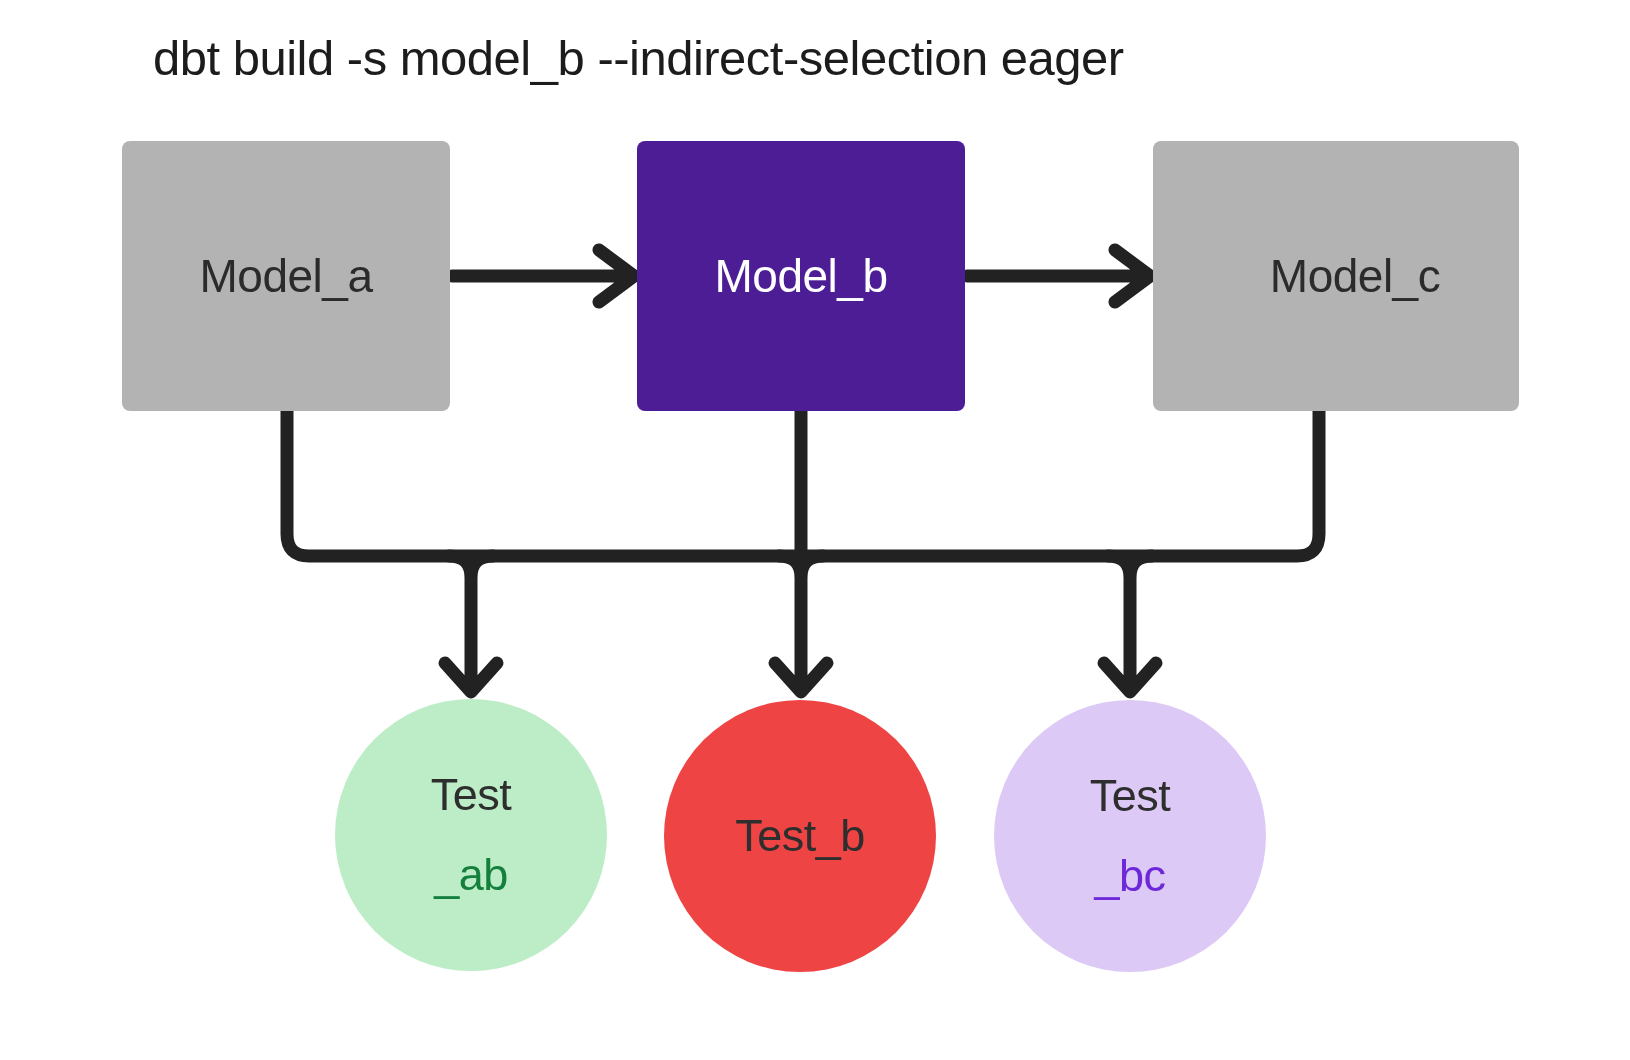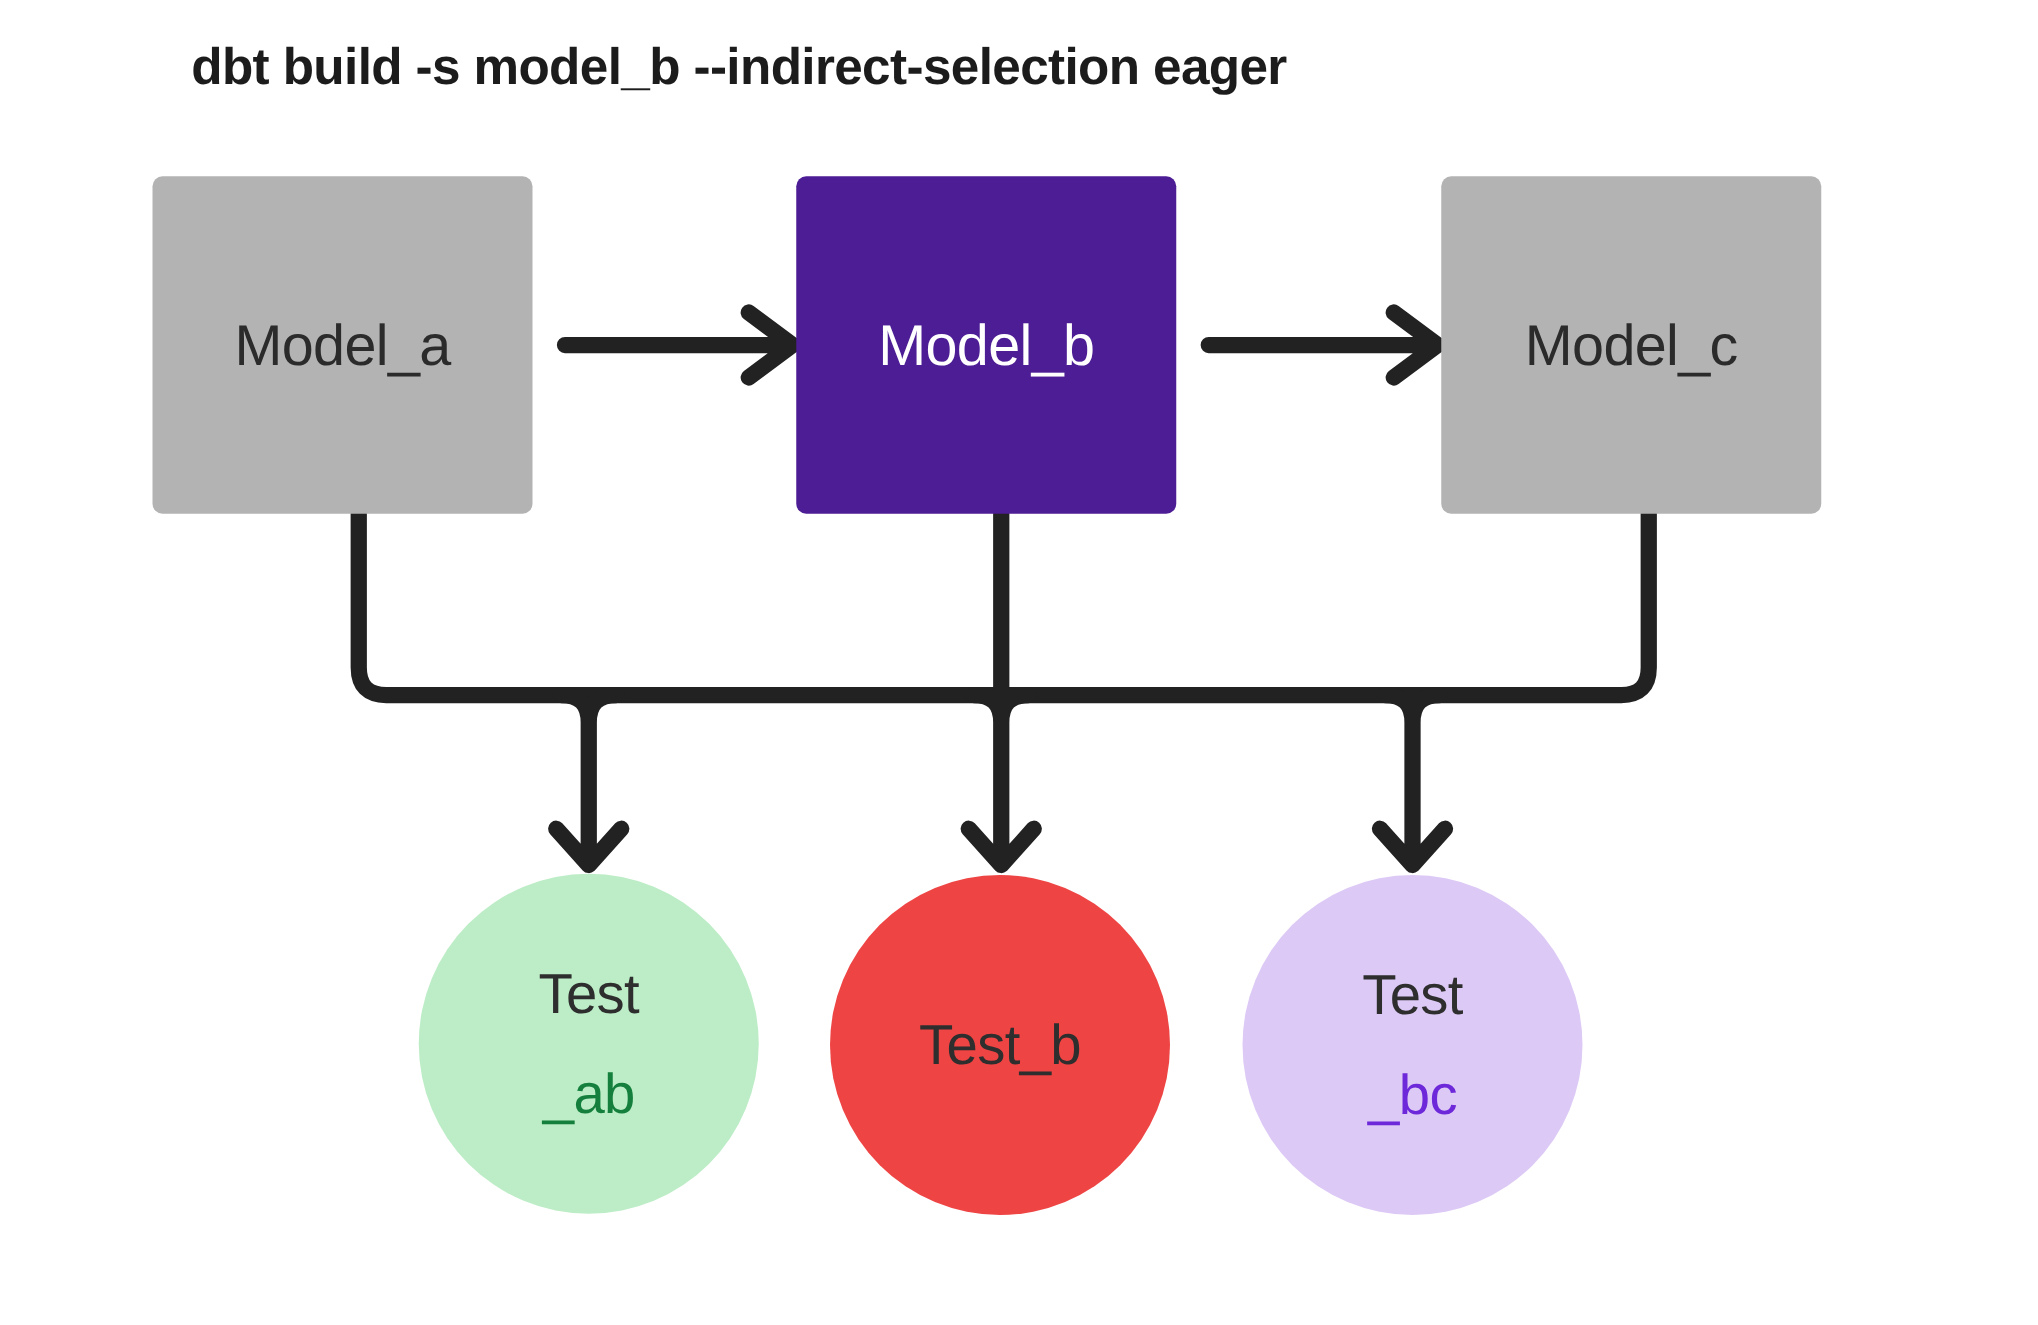--- a/index.html
+++ b/index.html
@@ -12,49 +12,48 @@
     position: relative;
     width: 1630px;
     height: 1060px;
     overflow: hidden;
     background: #ffffff;
   }
   .diagram-title {
     position: absolute;
     left: 153px;
     top: 30px;
-    font-size: 41px;
+    font-size: 49px;
     letter-spacing: -0.5px;
     white-space: nowrap;
-    font-weight: bold;
   }
   .connector-svg {
     position: absolute;
     left: 0;
     top: 0;
     width: 1630px;
     height: 1060px;
   }
   .model-box {
     position: absolute;
     top: 141px;
-    width: 304px;
+    width: 328px;
     height: 270px;
     border-radius: 8px;
     display: flex;
     align-items: center;
     justify-content: center;
   }
   .model-box .node-label {
     font-size: 46px;
     letter-spacing: -0.5px;
   }
   .box-a { left: 122px; }
   .box-b { left: 637px; }
-  .box-c { left: 1153px; }
+  .box-c { left: 1153px; padding-left: 38px; }
   .test-circle {
     position: absolute;
     width: 272px;
     height: 272px;
     border-radius: 50%;
     display: flex;
     flex-direction: column;
     align-items: center;
     justify-content: center;
     text-align: center;

